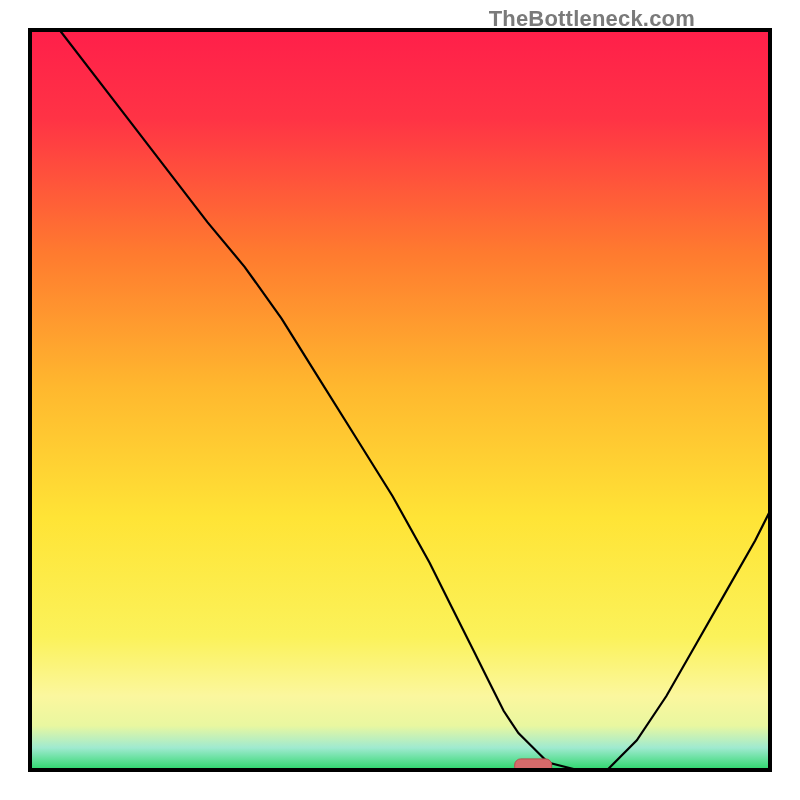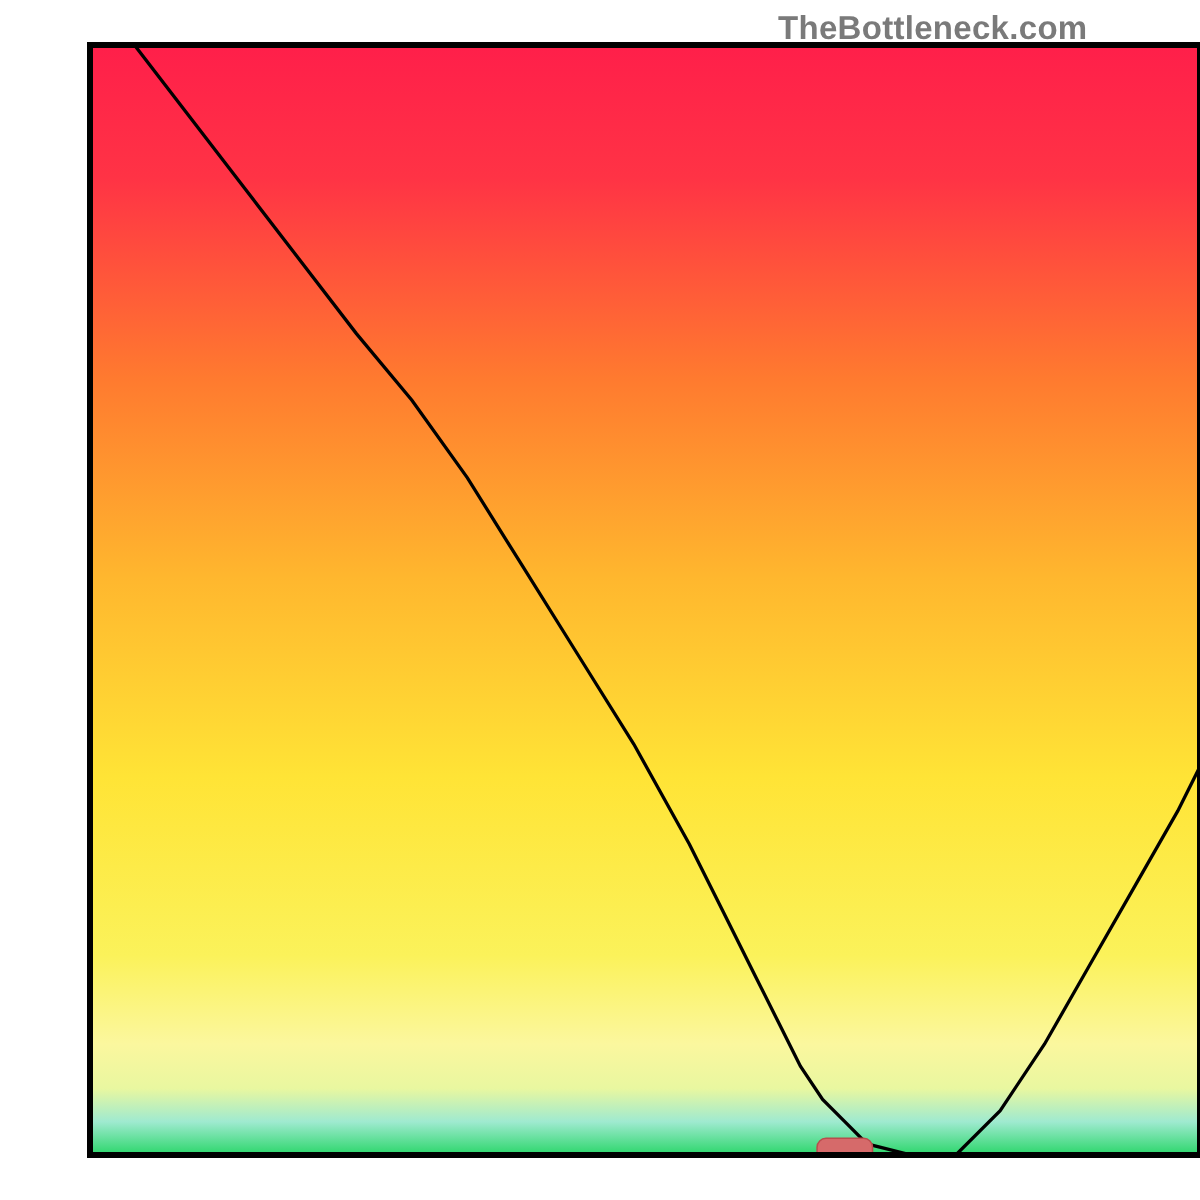--- a/index.html
+++ b/index.html
@@ -7,21 +7,20 @@
     padding: 0;
     width: 800px;
     height: 800px;
     font-family: Arial, Helvetica, sans-serif;
     background: #ffffff;
   }
   .chart-container {
     width: 709px;
     height: 800px;
     position: relative;
-    padding-left: 30px;
   }
   .watermark {
     position: absolute;
     top: 6px;
     right: 14px;
     font-size: 22px;
     font-weight: 600;
     color: #7a7a7a;
     letter-spacing: 0.2px;
     z-index: 5;

